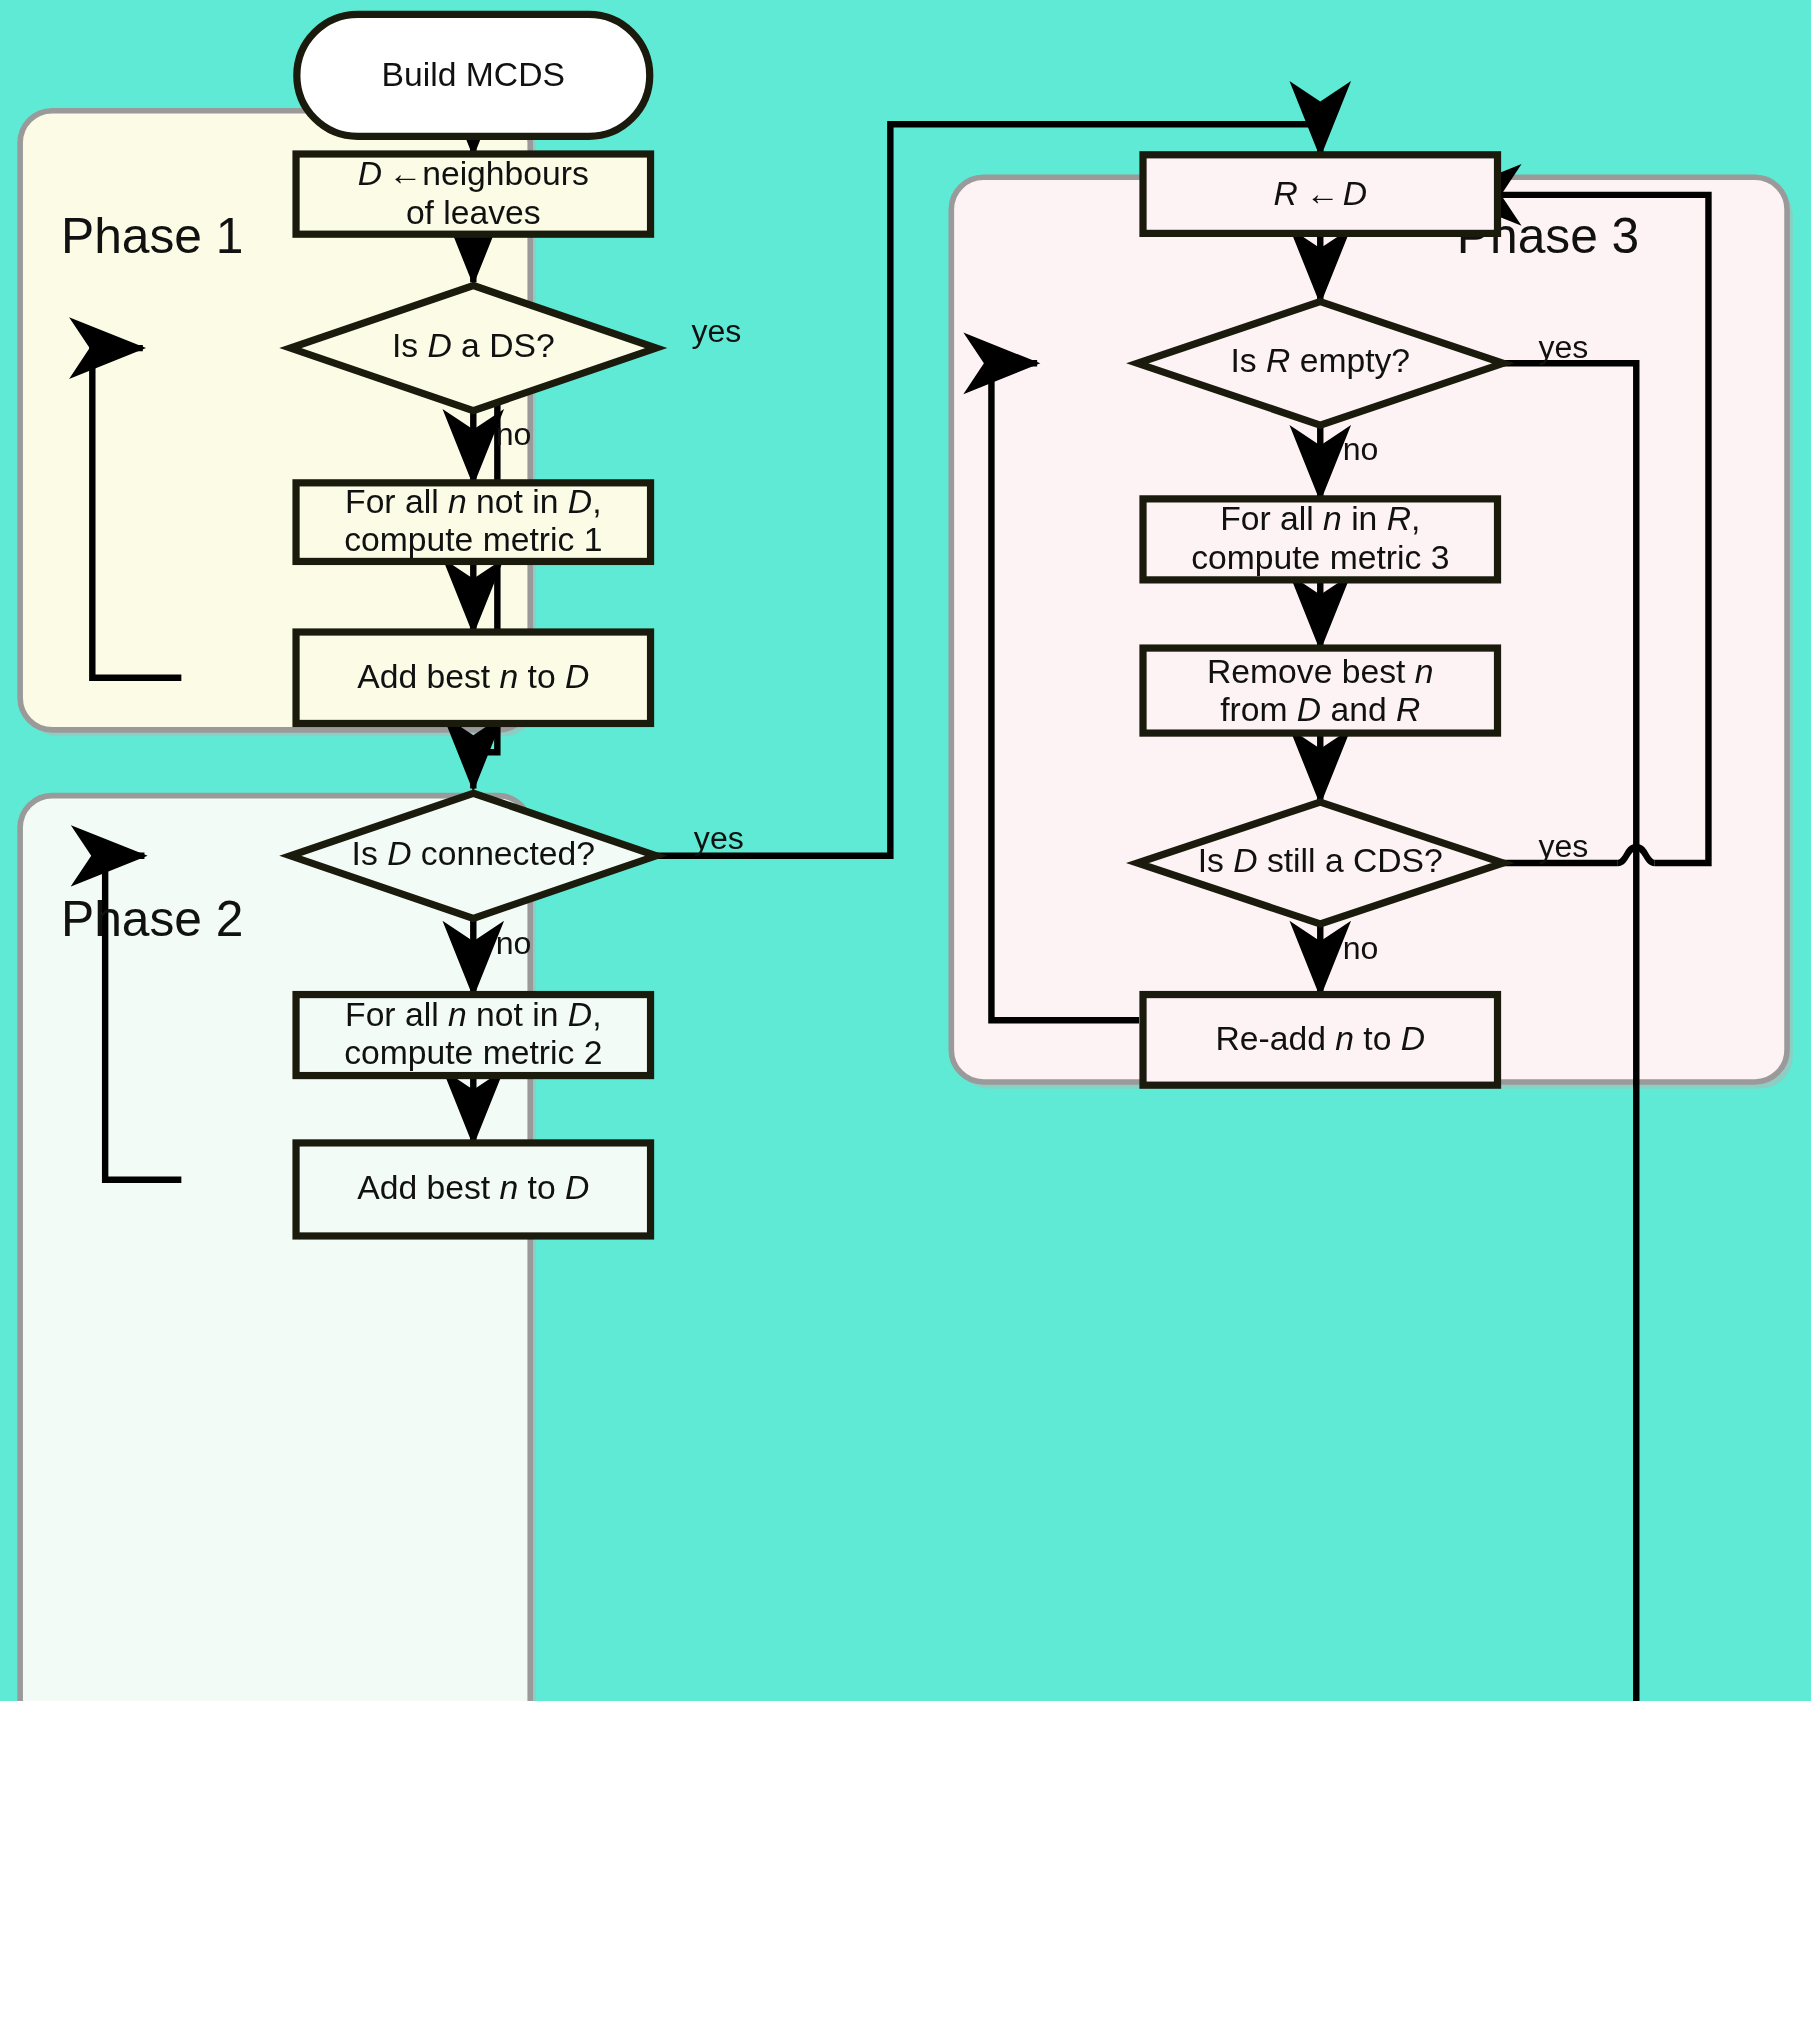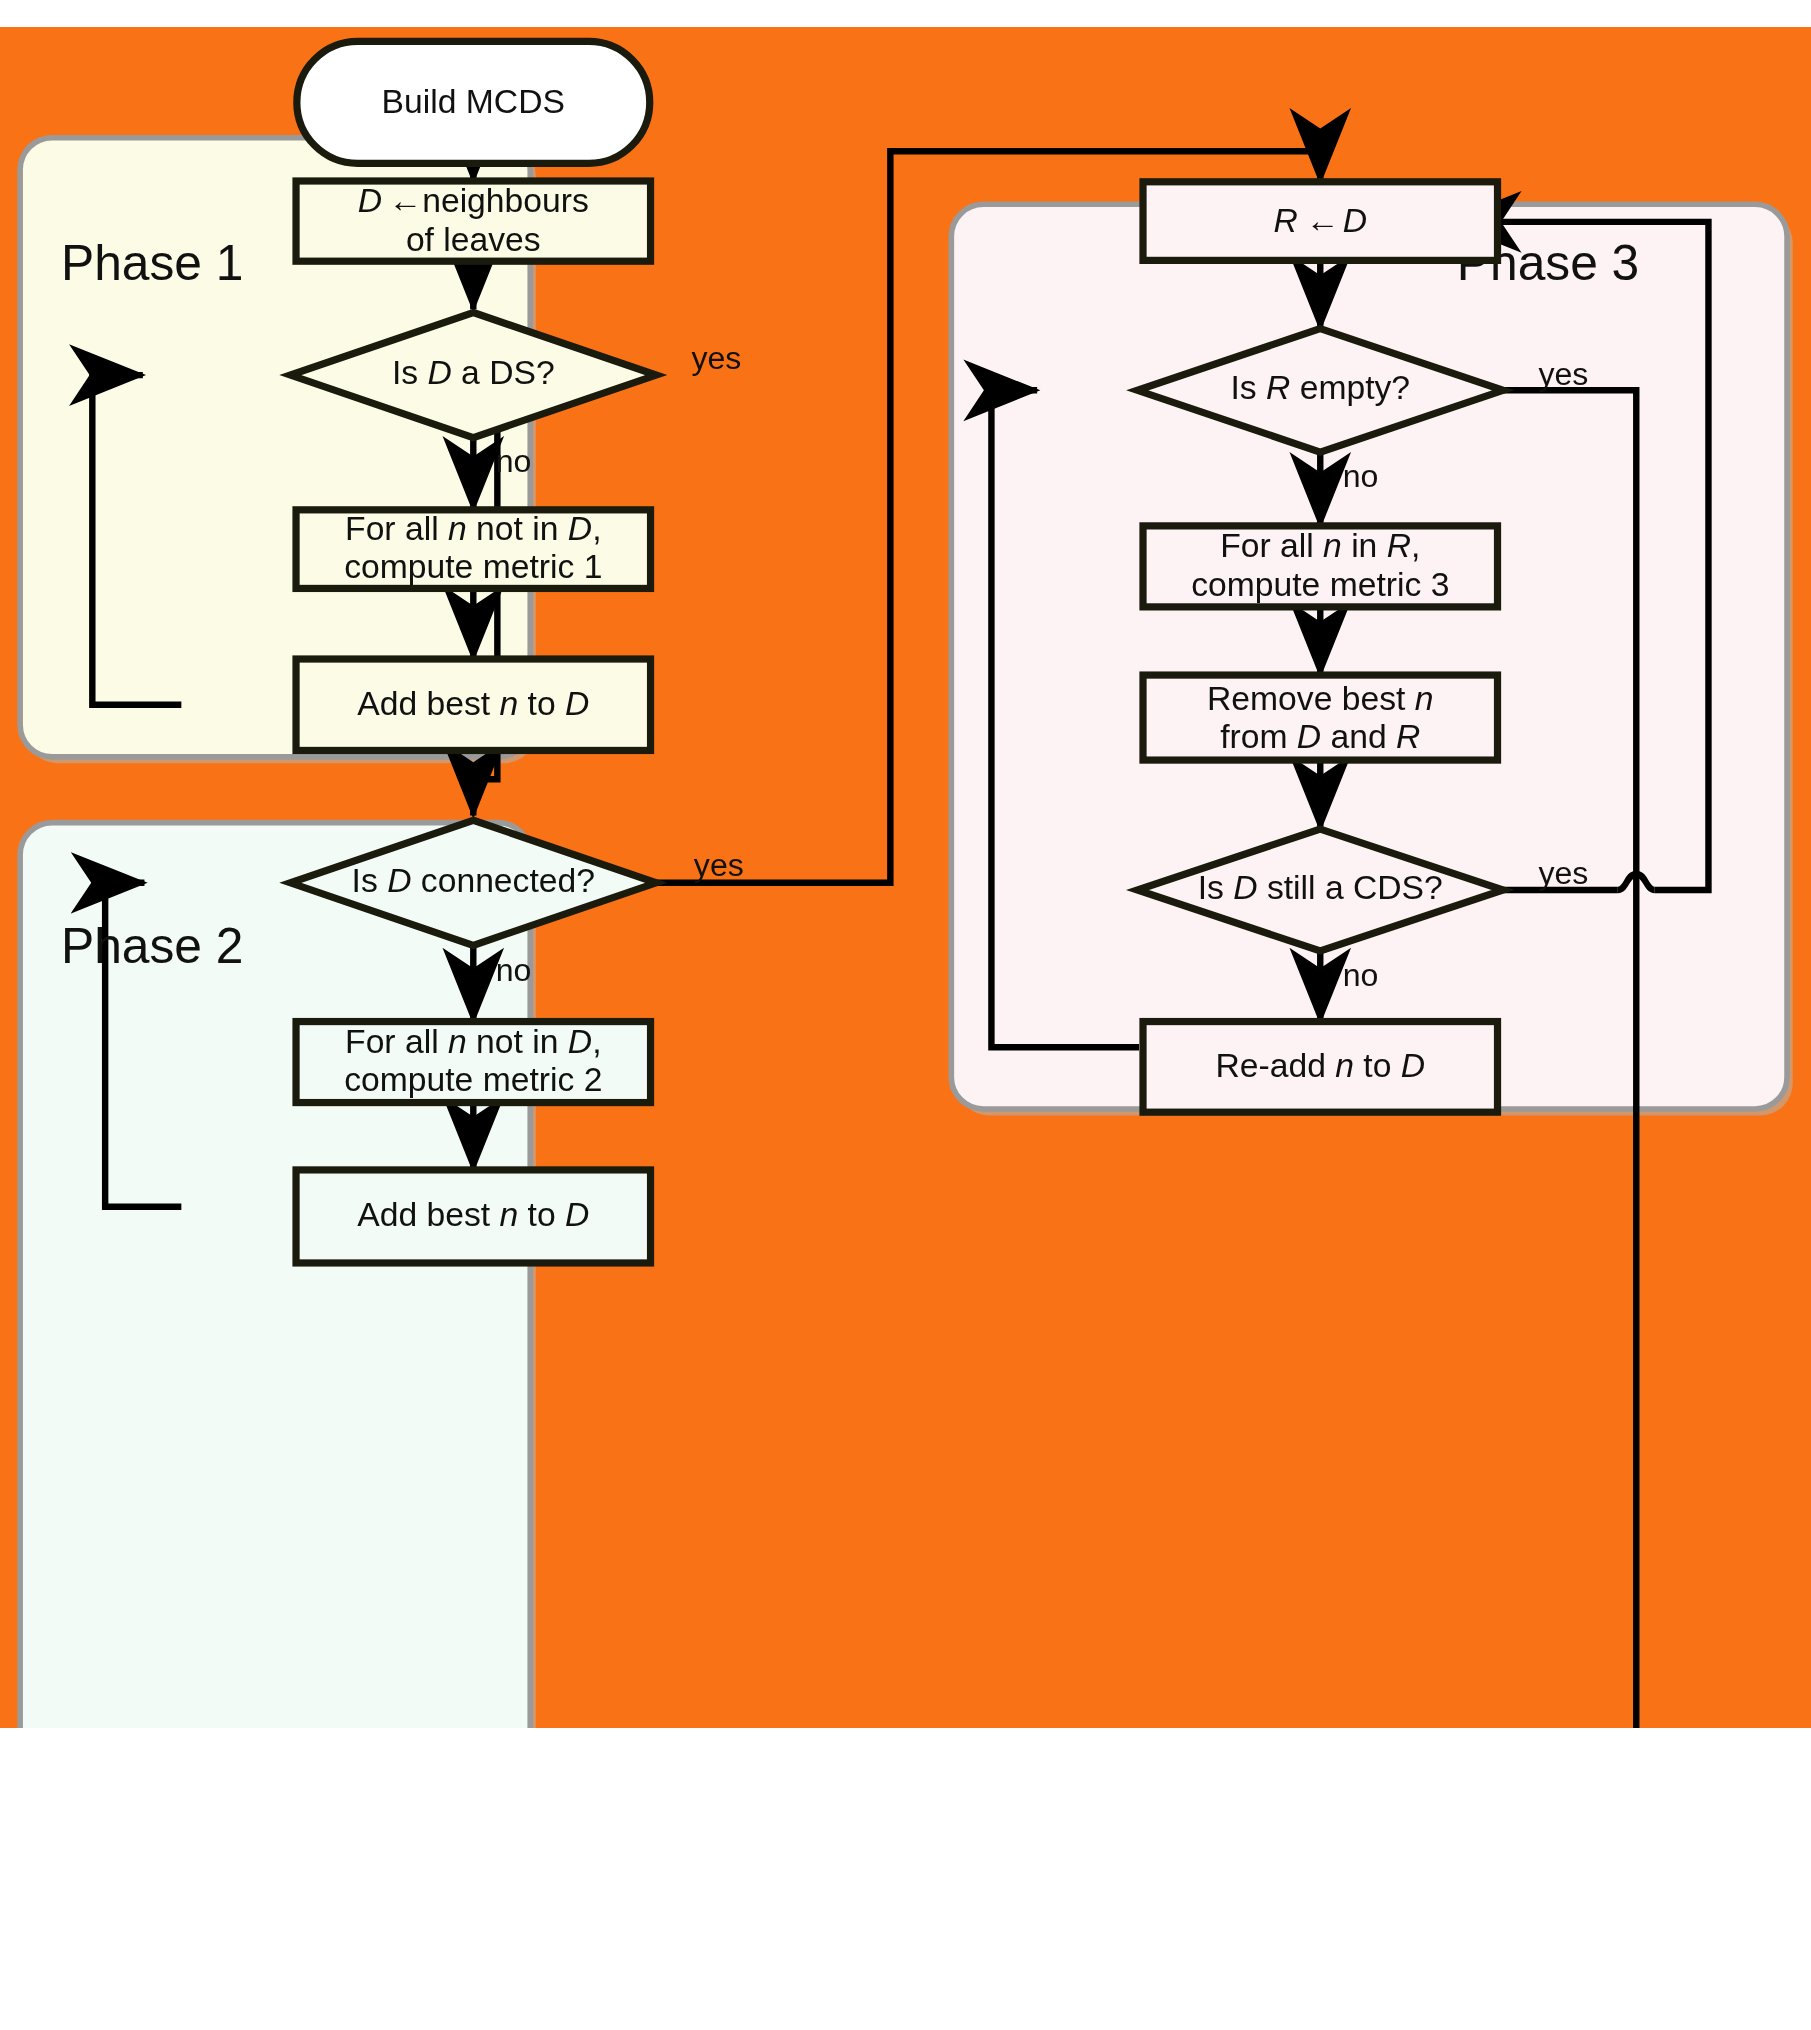--- a/index.html
+++ b/index.html
@@ -1,17 +1,17 @@
 <!DOCTYPE html>
 <html style="font-size:13px"><head>
 <meta charset="utf-8">
 <style>
   html,body{margin:0;padding:0;background:#ffffff;}
   body{font-family:"Liberation Sans", sans-serif;}
-  #stage{position:relative;width:1812px;height:1701px;background:#f97316;overflow:hidden;margin-top:27px;}
+  #stage{position:relative;width:1812px;height:1701px;background:#5eead4;overflow:hidden;}
   svg#flow{position:absolute;left:0;top:0;width:1812px;height:2030px;display:block;}
   .panel-rect{stroke:#9a9a9a;stroke-width:7;}
   .panel-shadow{fill:#b4b4b4;opacity:.55;}
   .node-box{fill:none;stroke:#1a1a0d;stroke-width:9;}
   .node-fill-p1{fill:#fbfbe6;}
   .node-fill-p2{fill:#f2fbf5;}
   .node-fill-p3{fill:#fdf2f4;}
   .node-fill-w{fill:#ffffff;}
   .edge{fill:none;stroke:#000000;stroke-width:8;stroke-linecap:butt;stroke-linejoin:miter;}
   .arrow{fill:#000;}

